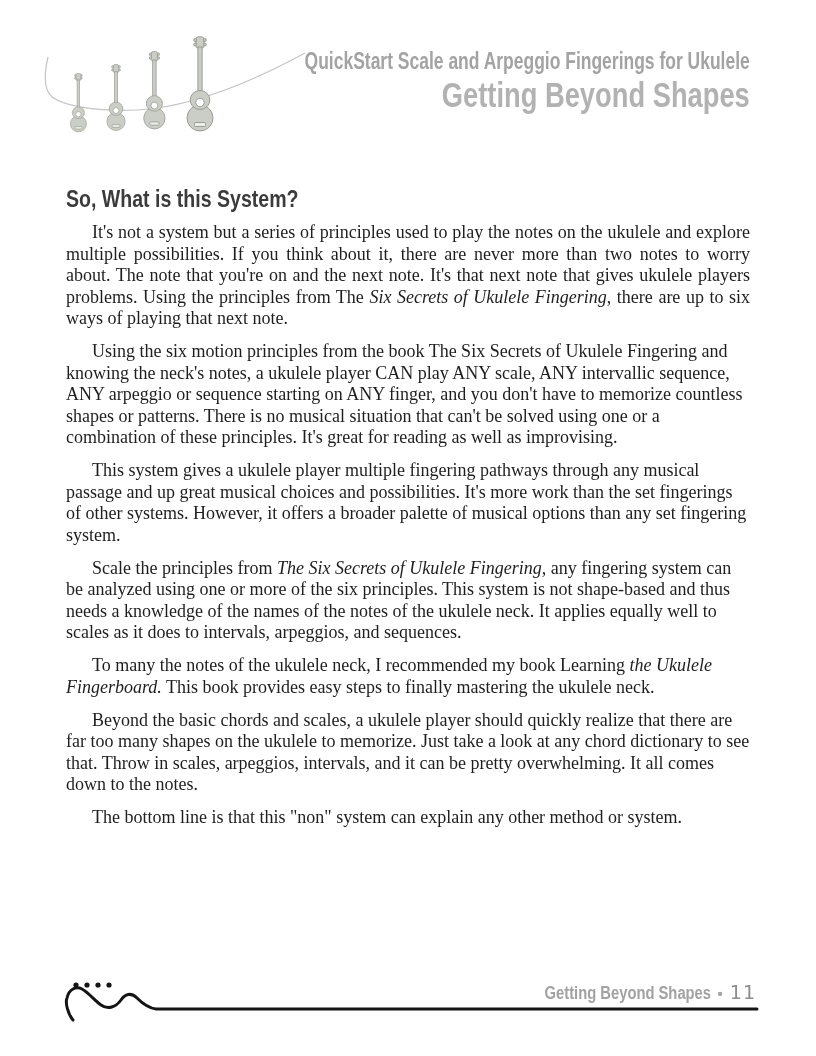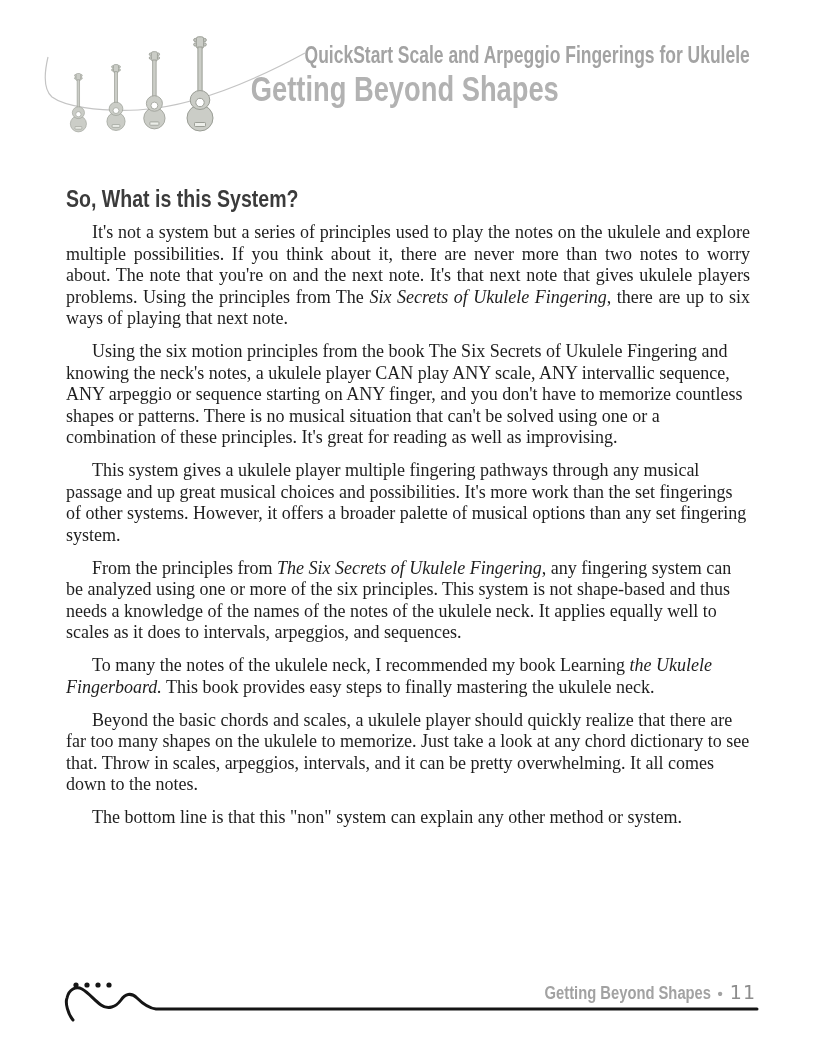--- a/index.html
+++ b/index.html
@@ -25,22 +25,22 @@
     font-family:"Liberation Serif", serif;
   }
   
   .header-curve{position:absolute;left:38px;top:44px;}
   .curve-path{fill:none;stroke:var(--curve-color);stroke-width:1.2;}
   .uke-logo{position:absolute;left:60px;top:34px;}
   .uke-part{fill:var(--logo-fill);stroke:var(--logo-stroke);stroke-width:1;}
   .uke-hole{fill:#ffffff;stroke:var(--logo-stroke);stroke-width:1;}
   .uke-bridge{fill:#eceee9;stroke:var(--logo-stroke);stroke-width:1;}
   .titles{
-    position:absolute;right:66px;top:42px;
-    display:flex;flex-direction:column;align-items:flex-start;
+    position:absolute;right:66px;top:48px;
+    display:flex;flex-direction:column;align-items:flex-end;
     font-family:"Liberation Sans", sans-serif;
     white-space:nowrap;
   }
   .title1{
     font-weight:bold;font-size:23px;line-height:26px;
     color:var(--title-gray);
     transform:scaleX(.76);transform-origin:100% 50%;
   }
   .title2{
     font-weight:bold;font-size:35px;line-height:36px;
@@ -125,21 +125,21 @@
       <div class="title2">Getting Beyond Shapes</div>
     </div>
   </header>
 
   <main>
     <h1 class="heading">So, What is this System?</h1>
     <div class="paras">
         <p class="justify"><span>It's not a system but a series of principles used to play the notes on the ukulele and explore multiple possibilities. If you think about it, there are never more than two notes to worry about. The note that you're on and the next note. It's that next note that gives ukulele players problems. Using the principles from The </span><em>Six Secrets of Ukulele Fingering</em><span>, there are up to six ways of playing that next note.</span></p>
         <p><span>Using the six motion principles from the book The Six Secrets of Ukulele Fingering and knowing the neck's notes, a ukulele player CAN play ANY scale, ANY intervallic sequence, ANY arpeggio or sequence starting on ANY finger, and you don't have to memorize countless shapes or patterns. There is no musical situation that can't be solved using one or a combination of these principles. It's great for reading as well as improvising.</span></p>
         <p><span>This system gives a ukulele player multiple fingering pathways through any musical passage and up great musical choices and possibilities. It's more work than the set fingerings of other systems. However, it offers a broader palette of musical options than any set fingering system.</span></p>
-        <p><span>From the principles from </span><em>The Six Secrets of Ukulele Fingering</em><span>, any fingering system can be analyzed using one or more of the six principles. This system is not shape-based and thus needs a knowledge of the names of the notes of the ukulele neck. It applies equally well to scales as it does to intervals, arpeggios, and sequences.</span></p>
+        <p><span>Scale the principles from </span><em>The Six Secrets of Ukulele Fingering</em><span>, any fingering system can be analyzed using one or more of the six principles. This system is not shape-based and thus needs a knowledge of the names of the notes of the ukulele neck. It applies equally well to scales as it does to intervals, arpeggios, and sequences.</span></p>
         <p><span>To many the notes of the ukulele neck, I recommended my book Learning </span><em>the Ukulele Fingerboard.</em><span> This book provides easy steps to finally mastering the ukulele neck.</span></p>
         <p><span>Beyond the basic chords and scales, a ukulele player should quickly realize that there are far too many shapes on the ukulele to memorize. Just take a look at any chord dictionary to see that. Throw in scales, arpeggios, intervals, and it can be pretty overwhelming. It all comes down to the notes.</span></p>
         <p><span>The bottom line is that this "non" system can explain any other method or system.</span></p>
       </div>
   </main>
 
   <footer>
     <div class="footer-text">
       <span class="f-chapter">Getting Beyond Shapes</span>
       <span class="f-bullet">•</span>

